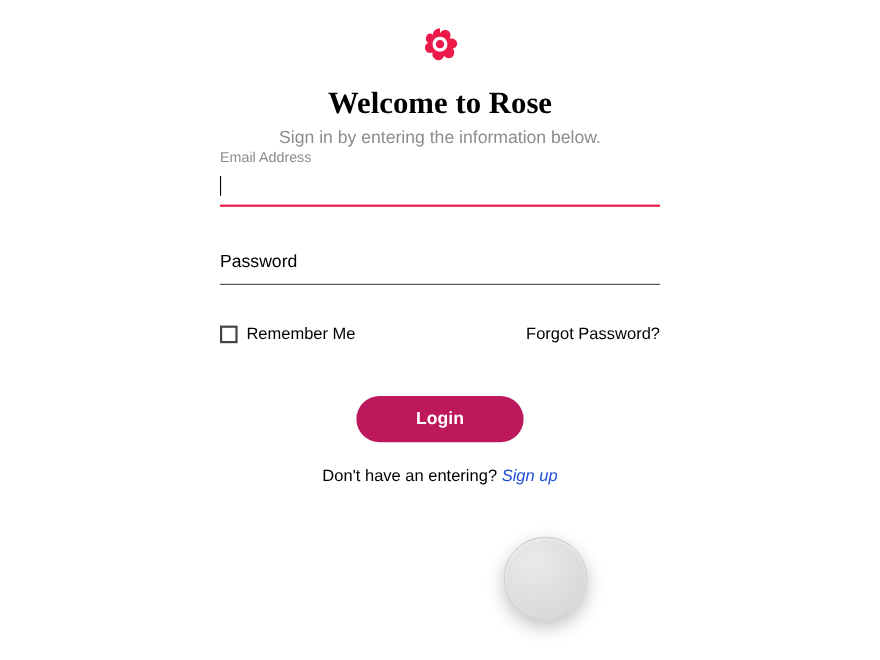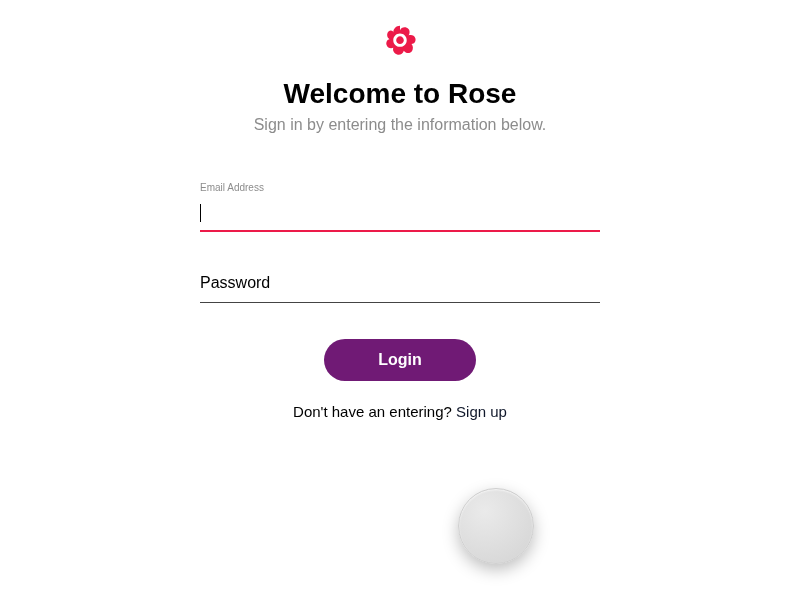--- a/index.html
+++ b/index.html
@@ -19,38 +19,37 @@
     .container {
       width: 400px;
       display: flex;
       flex-direction: column;
       align-items: center;
     }
     .logo-wrap {
       margin-bottom: 8px;
     }
     .title {
-      font-family: Liberation Sans, sans-serif;
+      font-family: Liberation Serif, serif;
       font-size: 28px;
       font-weight: bold;
       color: #000;
       margin-bottom: 6px;
     }
     .subtitle {
       font-size: 16px;
       color: #8c8c8c;
-      margin-bottom: 48px;
     }
     .field-group {
       width: 100%;
       margin-bottom: 36px;
     }
     .field-label {
       display: block;
-      font-size: 10px;
+      font-size: 13px;
       color: #8c8c8c;
       margin-bottom: 6px;
     }
     .text-input {
       width: 100%;
       border: none;
       outline: none;
       font-size: 16px;
       padding: 4px 0 8px 0;
       background: transparent;
@@ -95,37 +94,38 @@
       font-size: 15px;
       color: #000;
     }
     .forgot-link {
       font-size: 15px;
       color: #000;
       text-decoration: none;
       cursor: pointer;
     }
     .login-btn {
-      background: #701a75;
+      background: #be185d;
       color: #fff;
       font-size: 16px;
       font-weight: bold;
       border: none;
       border-radius: 24px;
       padding: 12px 54px;
       cursor: pointer;
       margin-bottom: 22px;
     }
     .signup-row {
       font-size: 15px;
       color: #000;
     }
     .signup-link {
-      color: #0f172a;
+      color: #1d4ed8;
       cursor: pointer;
+      font-style: italic;
     }
     .fab {
       position: absolute;
       left: 458px;
       top: 488px;
       width: 76px;
       height: 76px;
       border-radius: 50%;
       background: radial-gradient(circle at 35% 30%, #eaeaea, #d3d3d3);
       box-shadow: 0 6px 16px rgba(0,0,0,0.25), inset 0 1px 2px rgba(255,255,255,0.7);
@@ -158,20 +158,27 @@
 
   <div class="field-group">
     <label class="field-label">Email Address</label>
     <div class="text-input active"><span class="cursor"></span></div>
   </div>
 
   <div class="field-group">
     <input type="password" class="placeholder-input" placeholder="Password" style="">
   </div>
 
+  <div class="row">
+    <div class="remember-wrap">
+      <div class="checkbox"></div>
+      <span class="remember-label">Remember Me</span>
+    </div>
+    <a class="forgot-link">Forgot Password?</a>
+  </div>
 
   <button class="login-btn">Login</button>
 
   <div class="signup-row">
     <span>Don't have an entering? </span><span class="signup-link">Sign up</span>
   </div>
 
 </div>
 
 <div class="fab"></div>

